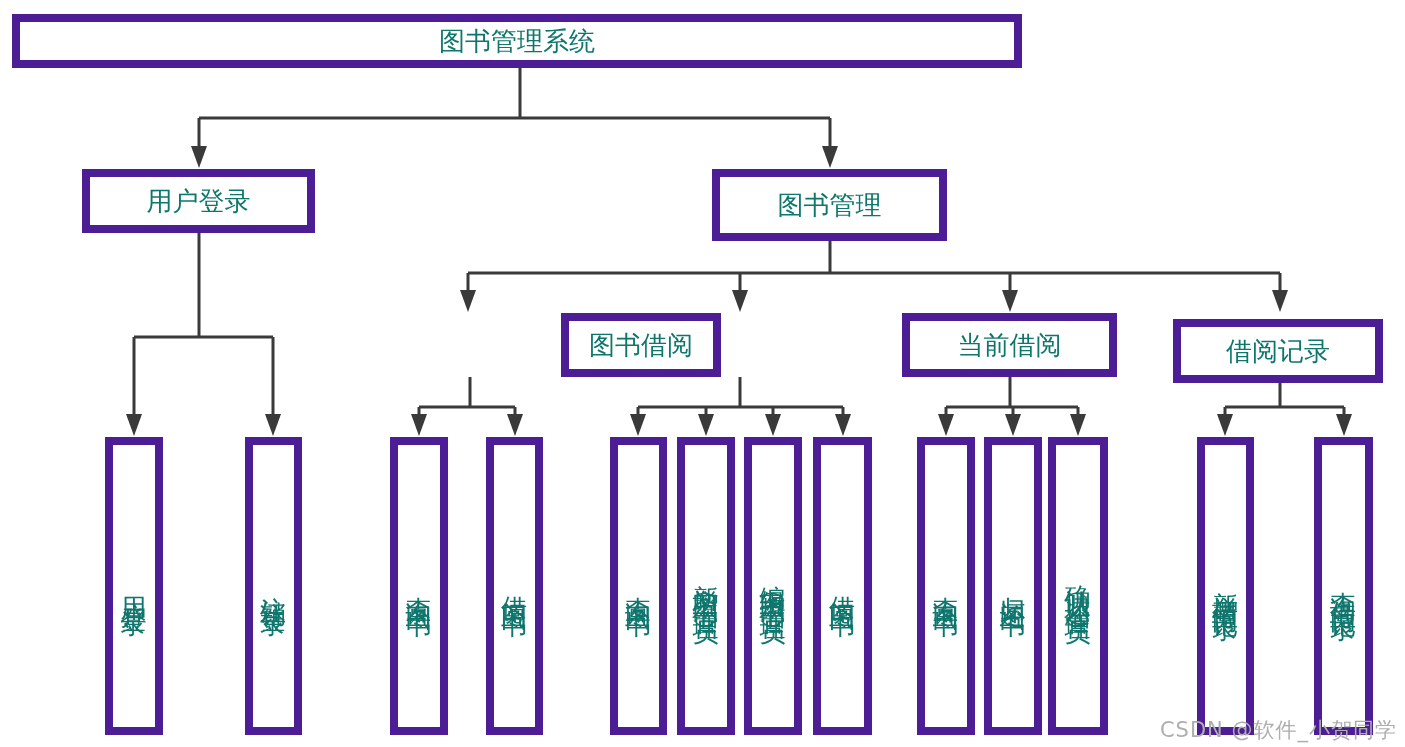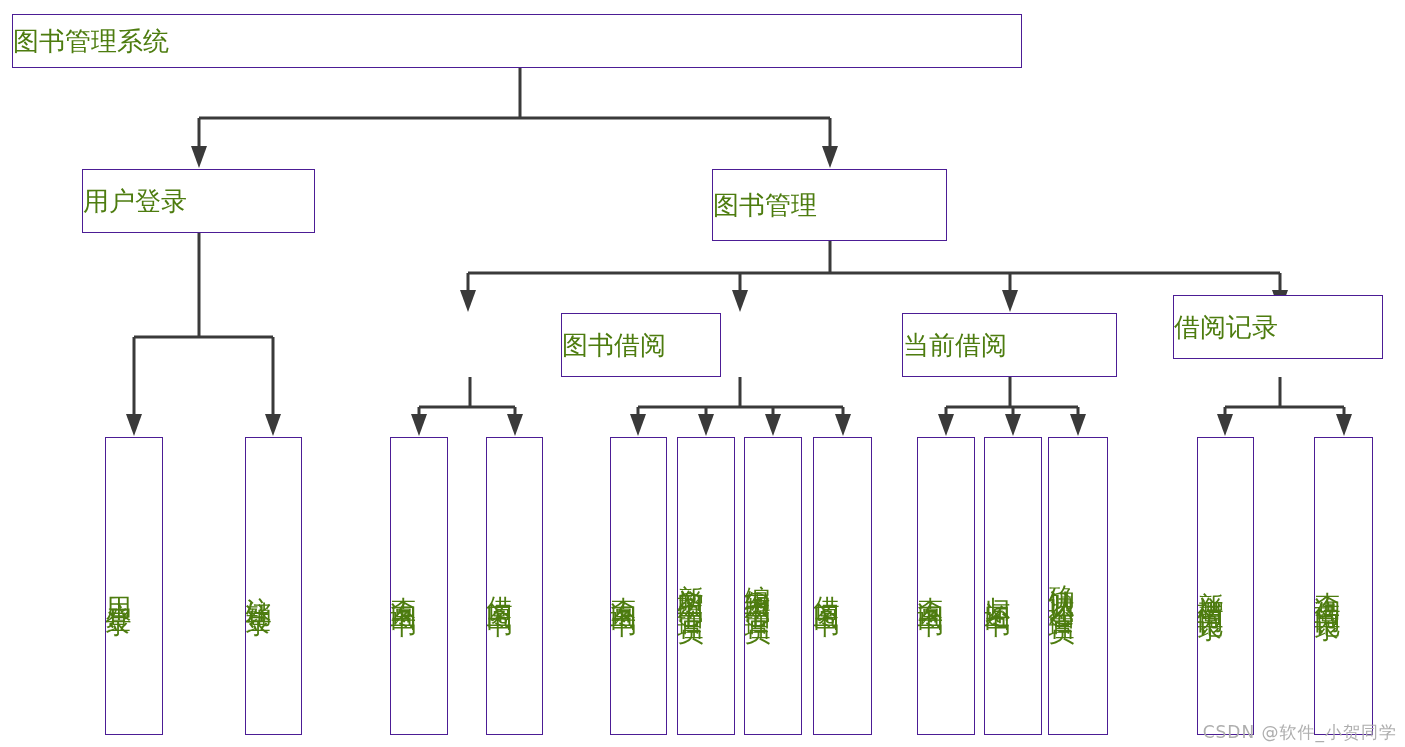--- a/index.html
+++ b/index.html
@@ -13,40 +13,41 @@
   }
   .wires {
     position: absolute;
     left: 0; top: 0;
     width: 1405px; height: 747px;
     z-index: 1;
   }
   .node, .leaf {
     position: absolute;
     box-sizing: border-box;
-    border: 1px solid #4c1d95;
+    border: 8px solid #4c1d95;
     background: #ffffff;
     display: flex;
     align-items: center;
-    color: #4d7c0f;
+    justify-content: center;
+    color: #0f766e;
     font-size: 26px;
     z-index: 2;
     white-space: nowrap;
   }
   .leaf span {
     writing-mode: vertical-rl;
     text-orientation: mixed;
     letter-spacing: 5px;
     line-height: 1;
   }
   .watermark {
     position: absolute;
     right: 8px;
     bottom: 3px;
-    font-size: 17px;
+    font-size: 21px;
     color: #aeaeae;
     letter-spacing: 1px;
     z-index: 5;
   }
 </style>
 </head>
 <body>
 
 <div class="canvas">
 
@@ -103,21 +104,21 @@
   <div class="node" style="left:712px; top:169px; width:235px; height:72px;">
     <span>图书管理</span>
   </div>
 
   <div class="node" style="left:561px; top:313px; width:160px; height:64px;">
     <span>图书借阅</span>
   </div>
   <div class="node" style="left:902px; top:313px; width:215px; height:64px;">
     <span>当前借阅</span>
   </div>
-  <div class="node" style="left:1173px; top:295px; width:210px; height:64px;">
+  <div class="node" style="left:1173px; top:319px; width:210px; height:64px;">
     <span>借阅记录</span>
   </div>
 
   <div class="leaf" style="left:105px; top:437px; width:58px; height:298px;">
     <span>用户登录</span>
   </div>
   <div class="leaf" style="left:245px; top:437px; width:57px; height:298px;">
     <span>注销登录</span>
   </div>
 

